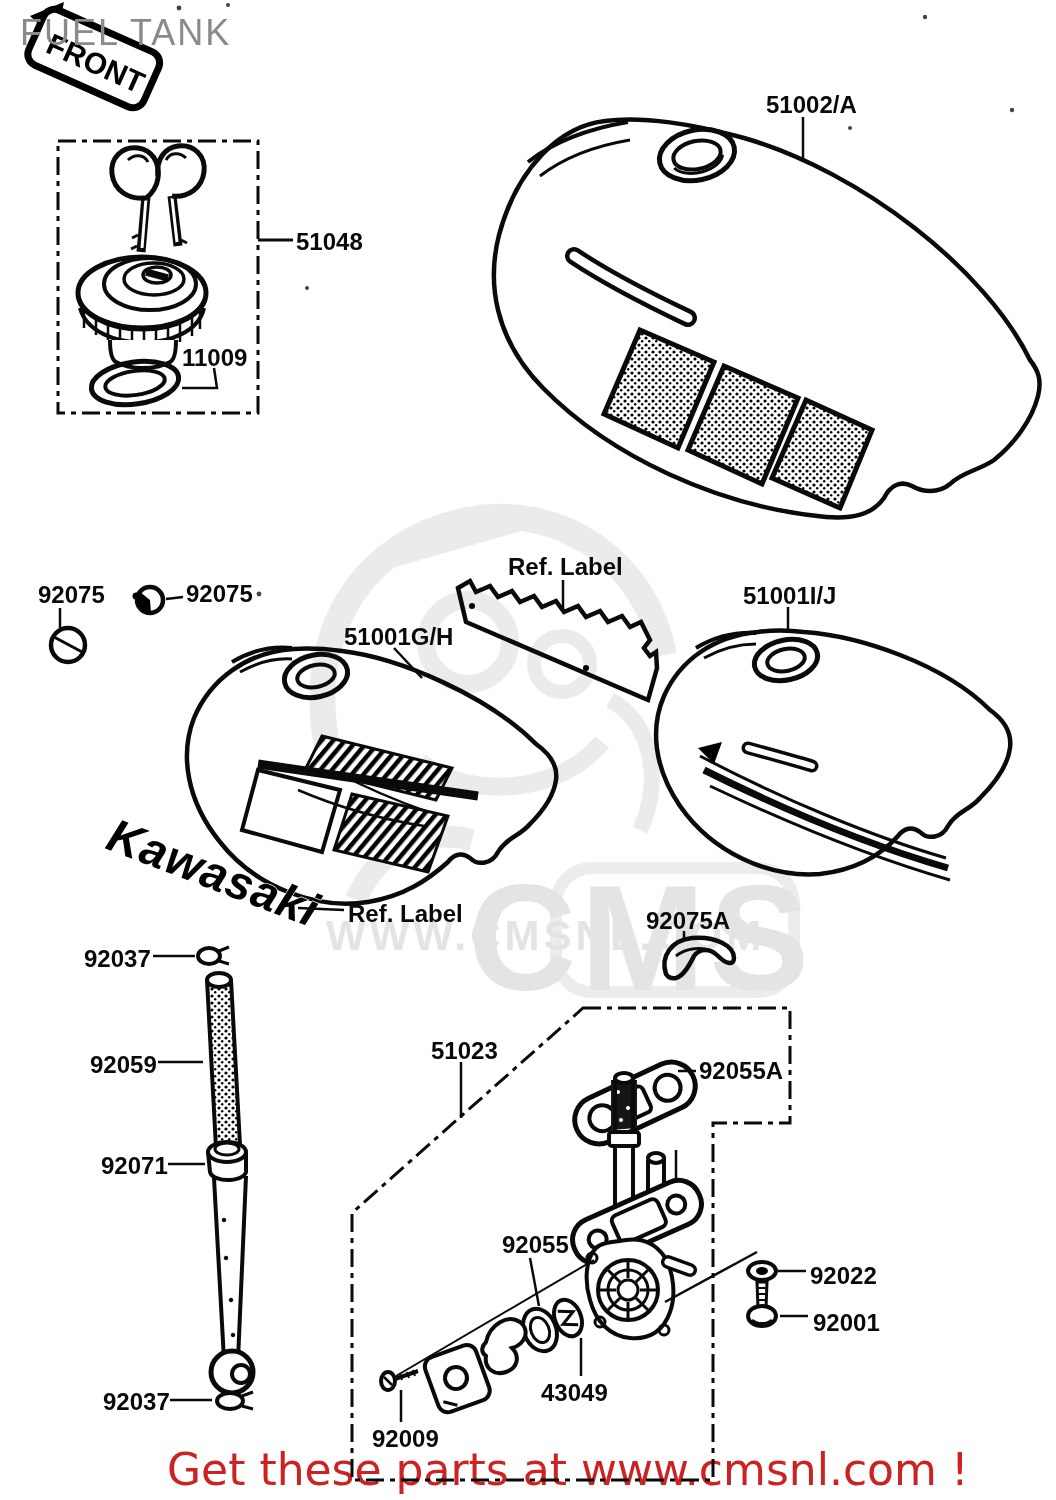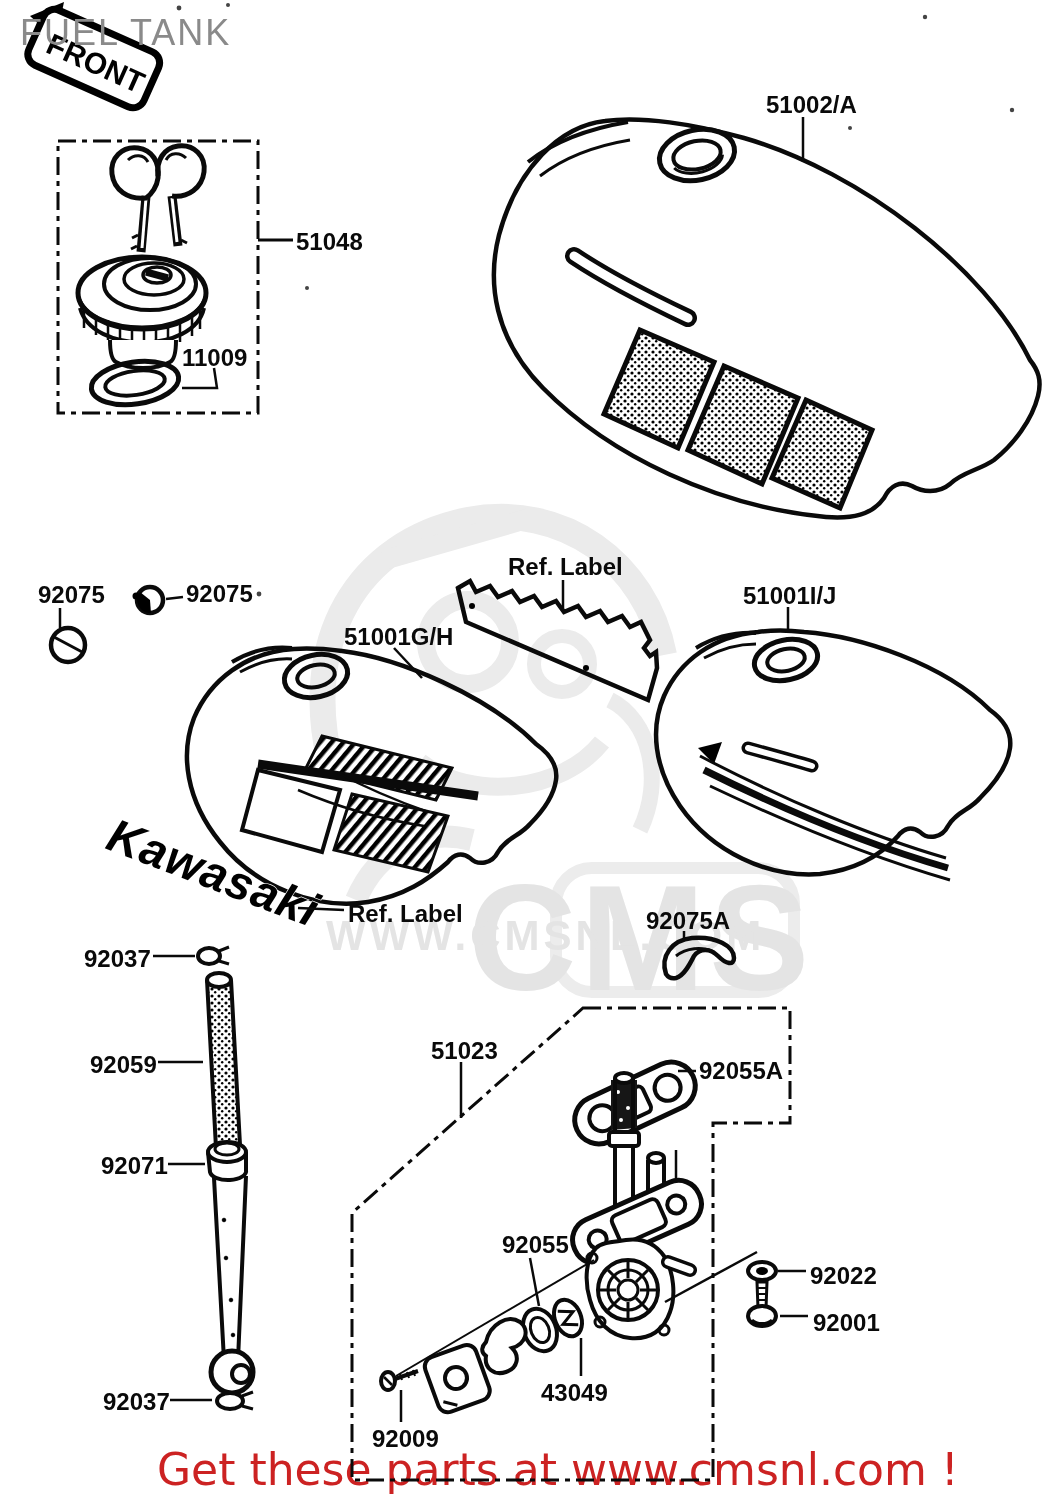--- a/index.html
+++ b/index.html
@@ -5,21 +5,21 @@
   html,body{margin:0;padding:0;background:#fff;}
   .canvas{position:relative;width:1056px;height:1500px;background:#ffffff;overflow:hidden;
           font-family:"Liberation Sans",sans-serif;}
   .layer{position:absolute;left:0;top:0;width:1056px;height:1500px;}
   
   .wm{z-index:0;pointer-events:none;}
   .wm-text{position:absolute;font-weight:bold;color:#e4e4e4;white-space:nowrap;}
   .wm-cms{left:468px;top:852px;font-size:150px;letter-spacing:4px;}
   .wm-url{left:326px;top:912px;font-size:42px;letter-spacing:4px;}
   
-  .promo{position:absolute;z-index:1;left:157px;top:1444px;font-size:44px;color:#cc2222;
+  .promo{position:absolute;z-index:1;left:167px;top:1444px;font-size:44px;color:#cc2222;
          font-family:"DejaVu Sans","Liberation Sans",sans-serif;white-space:nowrap;}
   
   svg.art{position:absolute;z-index:2;left:0;top:0;}
   
   .page-title{position:absolute;z-index:3;left:20px;top:12px;font-size:36px;color:#8a8a8a;
               letter-spacing:2px;white-space:nowrap;}
   text.plbl{font-family:"Liberation Sans",sans-serif;font-weight:bold;font-size:24px;fill:#0a0a0a;}
   text.badge{font-family:"Liberation Sans",sans-serif;font-weight:800;font-size:30px;fill:#000;}
   .k-logo{font-family:"Liberation Sans",sans-serif;font-weight:800;font-style:italic;
           font-size:47px;fill:#000;stroke:#fff;stroke-width:1.2;paint-order:stroke;letter-spacing:1px;}

